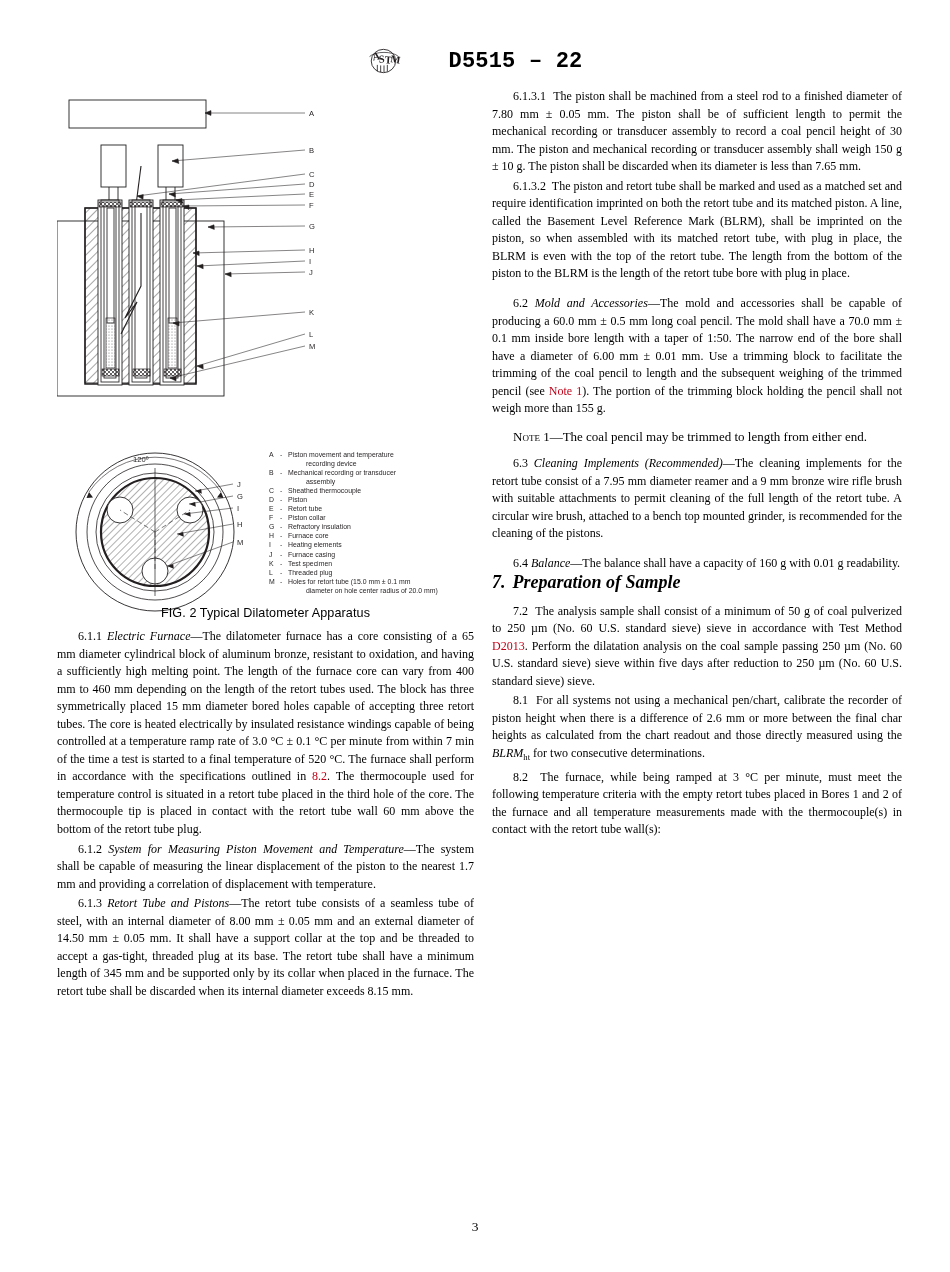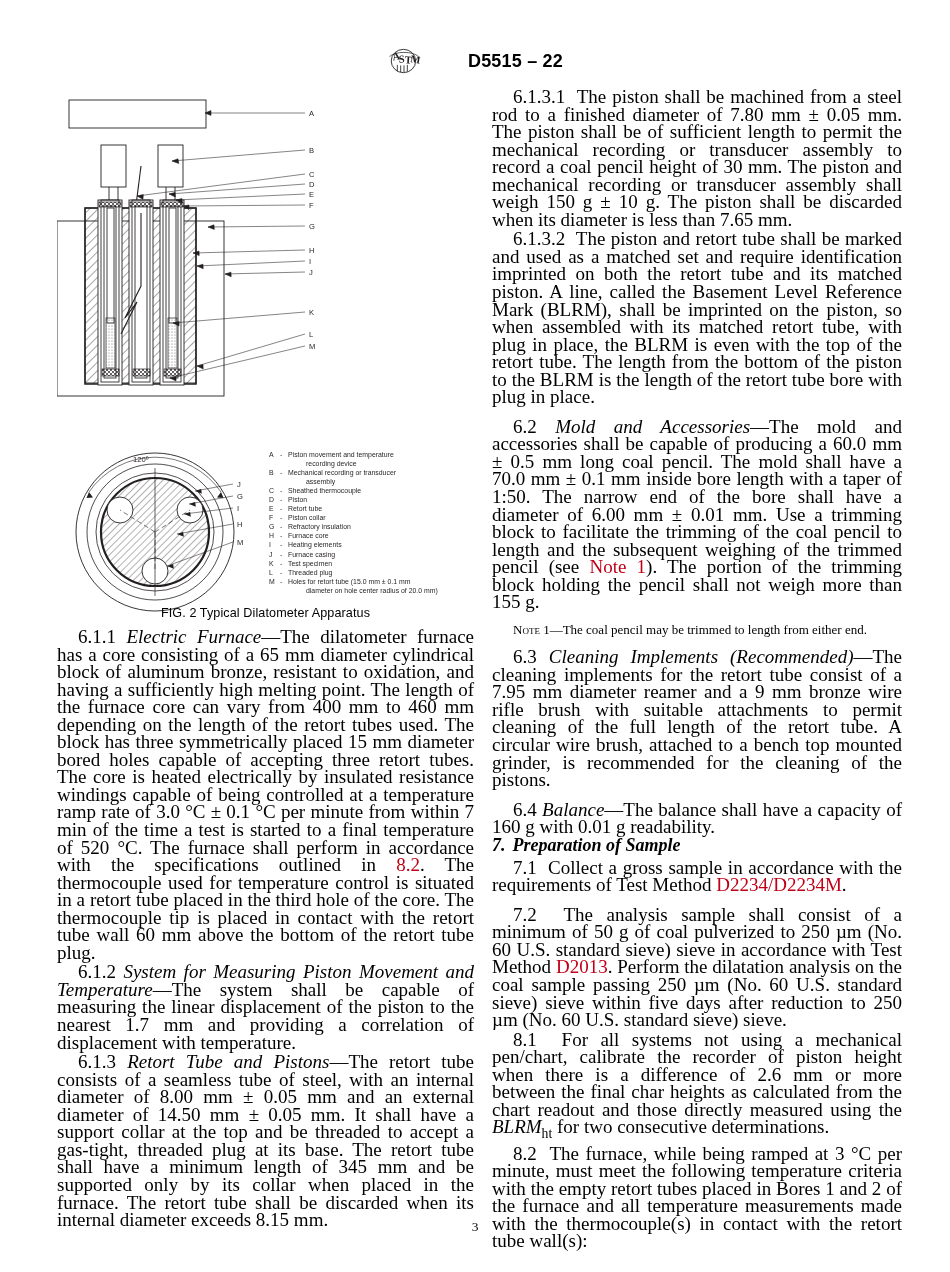--- a/index.html
+++ b/index.html
@@ -27,23 +27,23 @@
     align-items: center;
     justify-content: center;
     gap: 10px;
   }
   .astm-logo {
     width: 34px;
     height: 30px;
     display: block;
   }
   .header-title {
-    font-family: Liberation Sans, sans-serif;
+    font-family: Liberation Mono, monospace;
     font-weight: bold;
-    font-size: 18px;
+    font-size: 22px;
     letter-spacing: 0.2px;
     white-space: nowrap;
     margin-left: 37px;
   }
 
   
   .col-left {
     position: absolute;
     left: 57px;
     top: 88px;
@@ -52,21 +52,21 @@
   .col-right {
     position: absolute;
     left: 492px;
     top: 88px;
     width: 410px;
   }
 
   
   p.body {
     margin: 0 0 0 0;
-    font-size: 19px;
+    font-size: 12px;
     line-height: 17.55px;
     text-align: justify;
     text-indent: 21px;
     hyphens: manual;
   }
   p.body + p.body { margin-top: 2px; }
   .sec-head {
     font-family: "Liberation Serif", serif;
     font-weight: bold;
     font-size: 18px;
@@ -450,21 +450,20 @@
   <p class="body" style="margin-top:12px"><span>6.2</span> <i>Mold and Accessories</i><span>—The mold and accessories shall be capable of producing a 60.0 mm ± 0.5 mm long coal pencil. The mold shall have a 70.0 mm ± 0.1 mm inside bore length with a taper of 1:50. The narrow end of the bore shall have a diameter of 6.00 mm ± 0.01 mm. Use a trimming block to facilitate the trimming of the coal pencil to length and the subsequent weighing of the trimmed pencil (see </span><span class="ref">Note 1</span><span>). The portion of the trimming block holding the pencil shall not weigh more than 155 g.</span></p>
 
   <p class="note"><span class="note-lbl">Note 1</span><span>—The coal pencil may be trimmed to length from either end.</span></p>
 
   <p class="body"><span>6.3</span> <i>Cleaning Implements (Recommended)</i><span>—The cleaning implements for the retort tube consist of a 7.95 mm diameter reamer and a 9 mm bronze wire rifle brush with suitable attachments to permit cleaning of the full length of the retort tube. A circular wire brush, attached to a bench top mounted grinder, is recommended for the cleaning of the pistons.</span></p>
 
   <p class="body" style="margin-top:12px"><span>6.4</span> <i>Balance</i><span>—The balance shall have a capacity of 160 g with 0.01 g readability.</span></p>
 
   <div class="sec-head"><span class="num">7.</span><span>Preparation of Sample</span></div>
 
-  <p class="body"><span>7.1</span>&nbsp; <span>Collect a gross sample in accordance with the requirements of Test Method </span><span class="ref">D2234/D2234M</span><span>.</span></p>
 
   <p class="body" style="margin-top:12px"><span>7.2</span>&nbsp; <span>The analysis sample shall consist of a minimum of 50 g of coal pulverized to 250 µm (No. 60 U.S. standard sieve) sieve in accordance with Test Method </span><span class="ref">D2013</span><span>. Perform the dilatation analysis on the coal sample passing 250 µm (No. 60 U.S. standard sieve) sieve within five days after reduction to 250 µm (No. 60 U.S. standard sieve) sieve.</span></p>
 
 
   <p class="body"><span>8.1</span>&nbsp; <span>For all systems not using a mechanical pen/chart, calibrate the recorder of piston height when there is a difference of 2.6 mm or more between the final char heights as calculated from the chart readout and those directly measured using the </span><i>BLRM</i><sub>ht</sub><span> for two consecutive determinations.</span></p>
 
   <p class="body" style=""><span>8.2</span>&nbsp; <span>The furnace, while being ramped at 3 °C per minute, must meet the following temperature criteria with the empty retort tubes placed in Bores 1 and 2 of the furnace and all temperature measurements made with the thermocouple(s) in contact with the retort tube wall(s):</span></p>
 </div>
 
 <div class="page-num">3</div>

